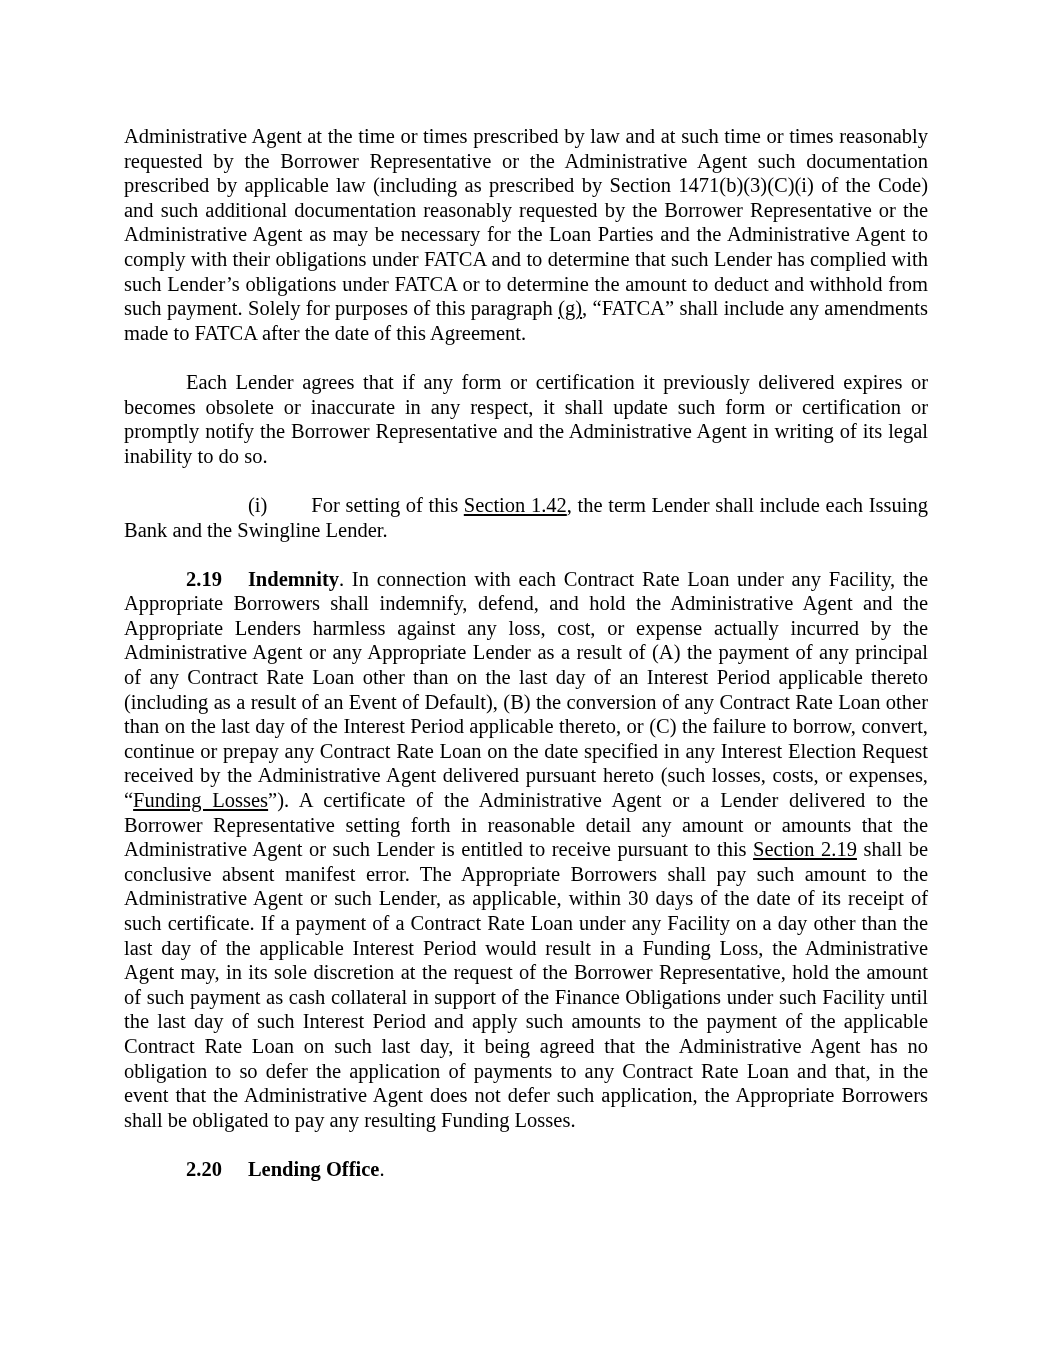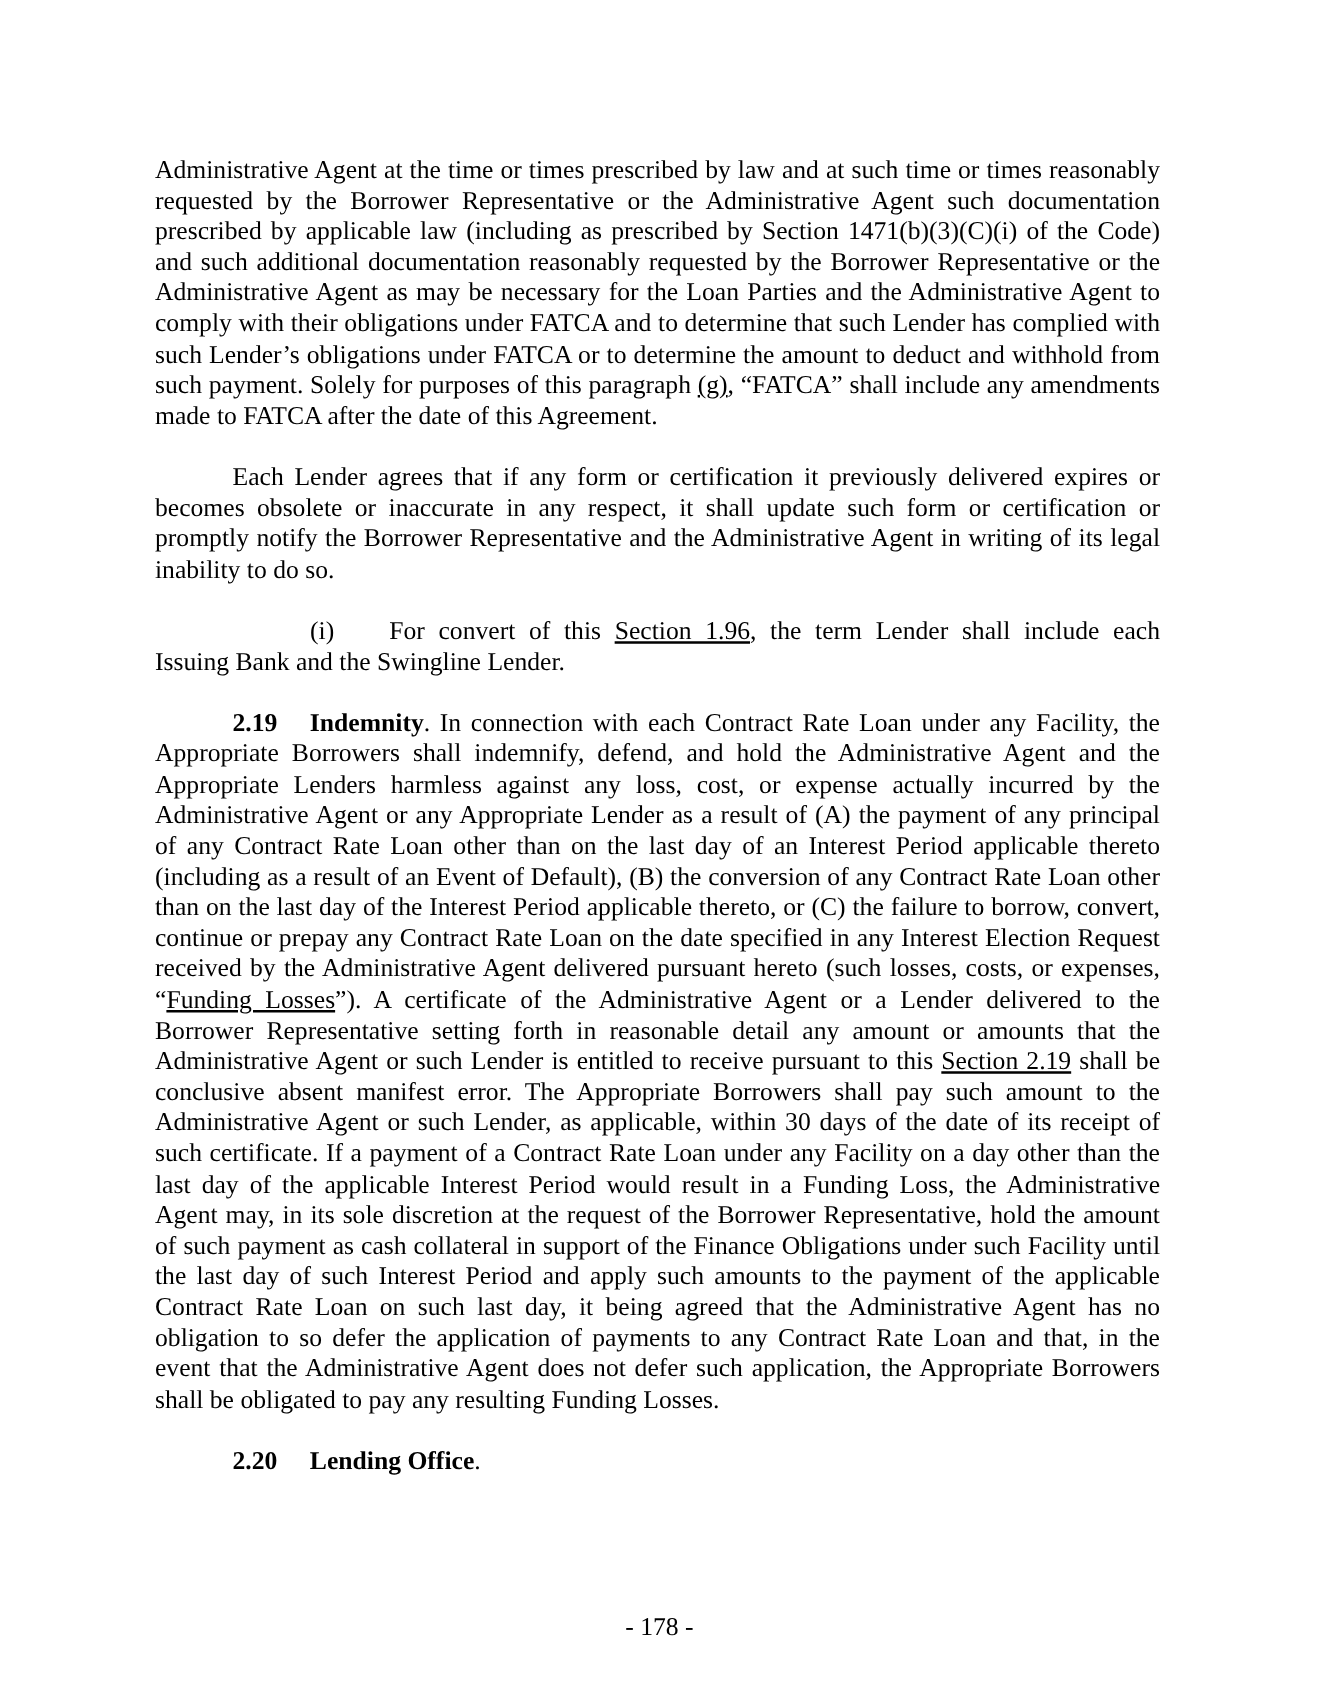--- a/index.html
+++ b/index.html
@@ -46,18 +46,17 @@
     text-align: center;
   }
 </style>
 </head>
 <body>
 
 <div class="page">
   <div class="doc-body">
       <p class="para"><span>Administrative Agent at the time or times prescribed by law and at such time or times reasonably requested by the Borrower Representative or the Administrative Agent such documentation prescribed by applicable law (including as prescribed by Section 1471(b)(3)(C)(i) of the Code) and such additional documentation reasonably requested by the Borrower Representative or the Administrative Agent as may be necessary for the Loan Parties and the Administrative Agent to comply with their obligations under FATCA and to determine that such Lender has complied with such Lender’s obligations under FATCA or to determine the amount to deduct and withhold from such payment.  Solely for purposes of this paragraph </span><span class="u">(g)</span><span>, “FATCA” shall include any amendments made to FATCA after the date of this Agreement.</span></p>
       <p class="para" style="text-indent: 62px;"><span>Each Lender agrees that if any form or certification it previously delivered expires or becomes obsolete or inaccurate in any respect, it shall update such form or certification or promptly notify the Borrower Representative and the Administrative Agent in writing of its legal inability to do so.</span></p>
-      <p class="para" style="text-indent: 124px;"><span>(i)</span><span class="tab" style="width: 44px;"></span><span>For convert of this </span><span class="u">Section 1.96</span><span>, the term Lender shall include each Issuing Bank and the Swingline Lender.</span></p>
+      <p class="para" style="text-indent: 124px;"><span>(i)</span><span class="tab" style="width: 44px;"></span><span>For setting of this </span><span class="u">Section 1.42</span><span>, the term Lender shall include each Issuing Bank and the Swingline Lender.</span></p>
       <p class="para" style="text-indent: 62px;"><span class="b">2.19</span><span class="tab" style="width: 26px;"></span><span class="b">Indemnity</span><span>.  In connection with each Contract Rate Loan under any Facility, the Appropriate Borrowers shall indemnify, defend, and hold the Administrative Agent and the Appropriate Lenders harmless against any loss, cost, or expense actually incurred by the Administrative Agent or any Appropriate Lender as a result of (A) the payment of any principal of any Contract Rate Loan other than on the last day of an Interest Period applicable thereto (including as a result of an Event of Default), (B) the conversion of any Contract Rate Loan other than on the last day of the Interest Period applicable thereto, or (C) the failure to borrow, convert, continue or prepay any Contract Rate Loan on the date specified in any Interest Election Request received by the Administrative Agent delivered pursuant hereto (such losses, costs, or expenses, “</span><span class="u">Funding Losses</span><span>”).  A certificate of the Administrative Agent or a Lender delivered to the Borrower Representative setting forth in reasonable detail any amount or amounts that the Administrative Agent or such Lender is entitled to receive pursuant to this </span><span class="u">Section 2.19</span><span> shall be conclusive absent manifest error.  The Appropriate Borrowers shall pay such amount to the Administrative Agent or such Lender, as applicable, within 30 days of the date of its receipt of such certificate.  If a payment of a Contract Rate Loan under any Facility on a day other than the last day of the applicable Interest Period would result in a Funding Loss, the Administrative Agent may, in its sole discretion at the request of the Borrower Representative, hold the amount of such payment as cash collateral in support of the Finance Obligations under such Facility until the last day of such Interest Period and apply such amounts to the payment of the applicable Contract Rate Loan on such last day, it being agreed that the Administrative Agent has no obligation to so defer the application of payments to any Contract Rate Loan and that, in the event that the Administrative Agent does not defer such application, the Appropriate Borrowers shall be obligated to pay any resulting Funding Losses.</span></p>
       <p class="para" style="text-indent: 62px;"><span class="b">2.20</span><span class="tab" style="width: 26px;"></span><span class="b">Lending Office</span><span>.</span></p>
     </div>
-  <div class="footer">- 178 -</div>
 </div>
 
 </body></html>

